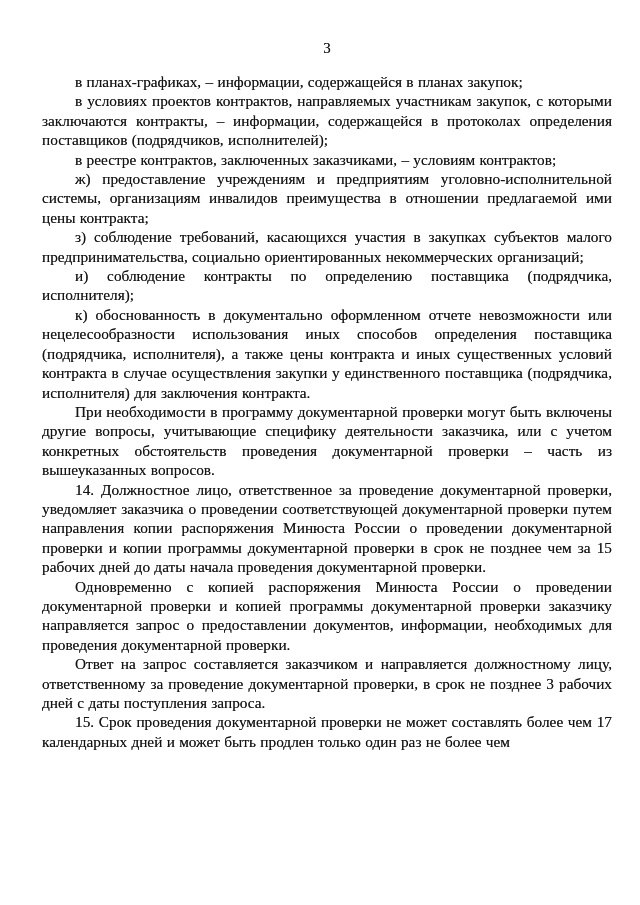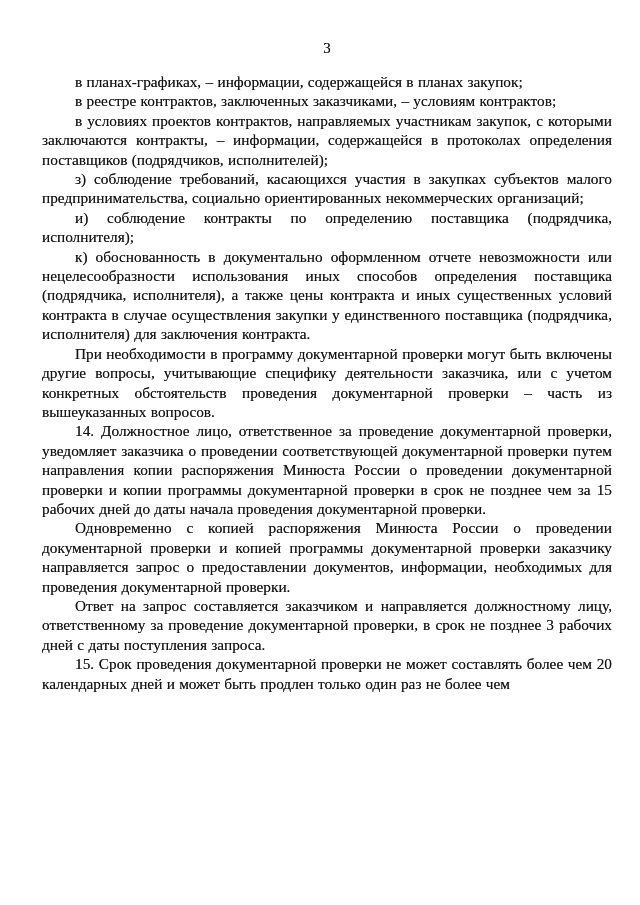--- a/index.html
+++ b/index.html
@@ -43,24 +43,25 @@
   }
 </style>
 </head>
 <body>
 
 <div class="scan-page">
   <div class="page-number">3</div>
 
   <div class="content">
     <p>в планах-графиках, – информации, содержащейся в планах закупок;</p>
+    <p>в условиях проектов контрактов, направляемых участникам закупок, с которыми заключаются контракты, – информации, содержащейся в протоколах определения поставщиков (подрядчиков, исполнителей);</p>
     <p>в реестре контрактов, заключенных заказчиками, – условиям контрактов;</p>
-    <p>в условиях проектов контрактов, направляемых участникам закупок, с которыми заключаются контракты, – информации, содержащейся в протоколах определения поставщиков (подрядчиков, исполнителей);</p>
+    <p>ж) предоставление учреждениям и предприятиям уголовно-исполнительной системы, организациям инвалидов преимущества в отношении предлагаемой ими цены контракта;</p>
     <p>з) соблюдение требований, касающихся участия в закупках субъектов малого предпринимательства, социально ориентированных некоммерческих организаций;</p>
     <p>и) соблюдение контракты по определению поставщика (подрядчика, исполнителя);</p>
     <p>к) обоснованность в документально оформленном отчете невозможности или нецелесообразности использования иных способов определения поставщика (подрядчика, исполнителя), а также цены контракта и иных существенных условий контракта в случае осуществления закупки у единственного поставщика (подрядчика, исполнителя) для заключения контракта.</p>
     <p>При необходимости в программу документарной проверки могут быть включены другие вопросы, учитывающие специфику деятельности заказчика, или с учетом конкретных обстоятельств проведения документарной проверки – часть из вышеуказанных вопросов.</p>
     <p>14. Должностное лицо, ответственное за проведение документарной проверки, уведомляет заказчика о проведении соответствующей документарной проверки путем направления копии распоряжения Минюста России о проведении документарной проверки и копии программы документарной проверки в срок не позднее чем за 15 рабочих дней до даты начала проведения документарной проверки.</p>
     <p>Одновременно с копией распоряжения Минюста России о проведении документарной проверки и копией программы документарной проверки заказчику направляется запрос о предоставлении документов, информации, необходимых для проведения документарной проверки.</p>
     <p>Ответ на запрос составляется заказчиком и направляется должностному лицу, ответственному за проведение документарной проверки, в срок не позднее 3 рабочих дней с даты поступления запроса.</p>
-    <p>15. Срок проведения документарной проверки не может составлять более чем 20 календарных дней и может быть продлен только один раз не более чем</p>
+    <p>15. Срок проведения документарной проверки не может составлять более чем 17 календарных дней и может быть продлен только один раз не более чем</p>
   </div>
 </div>
 
 </body></html>

